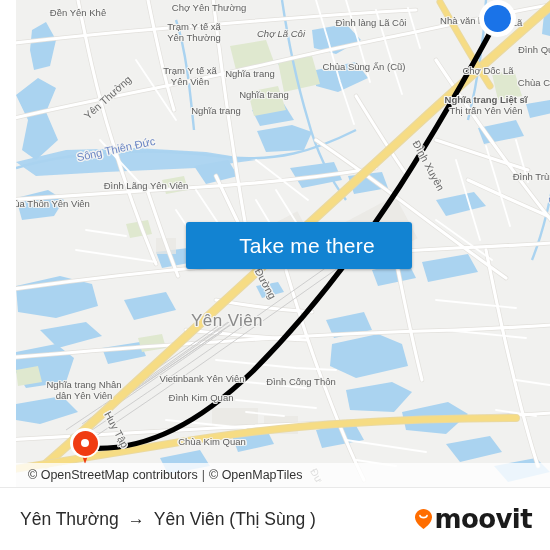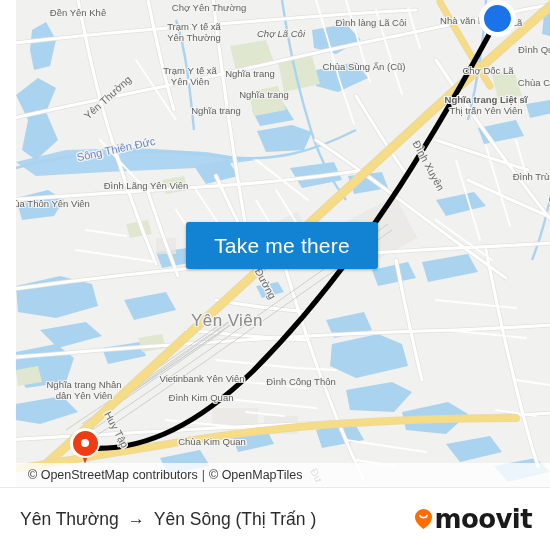--- a/index.html
+++ b/index.html
@@ -31,29 +31,30 @@
     line-height:1.12;
   }
   .lbl.poi{font-size:9.5px;color:#5f5f5f;}
   .lbl.town{font-size:17px;color:#8a8a8a;letter-spacing:.4px;}
   .lbl.water{color:#6a85c4;font-size:11px;font-style:normal;}
   .lbl.road{color:#6b6b6b;font-size:10.5px;}
   .ctr{transform:translateX(-50%);text-align:center;}
 
   
   #cta{
-    position:absolute;left:170px;top:222px;width:192px;height:47px;
+    position:absolute;left:170px;top:222px;width:210px;height:47px;
     background:#1283d2;
     border-radius:3px;
     box-shadow:0 1px 3px rgba(0,0,0,.30);
     color:#fff;
     font-size:21px;
     display:flex;align-items:center;justify-content:center;
     letter-spacing:.2px;
     cursor:pointer;
+    padding-left:16px;
   }
 
   
   #dest{
     position:absolute;left:463px;top:0px;width:37px;height:37px;
     border-radius:50%;
     background:#ffffff;
     display:flex;align-items:center;justify-content:center;
     box-shadow:0 0 0 0 rgba(0,0,0,0);
   }
@@ -362,21 +363,21 @@
       <span>© OpenStreetMap contributors</span>
       <span class="sep">|</span>
       <span>© OpenMapTiles</span>
     </div>
   </div>
 
   <div id="footer">
     <div id="route">
       <span>Yên Thường</span>
       <span class="arrow">→</span>
-      <span>Yên Sông (Thị Trấn )</span>
+      <span>Yên Viên (Thị Sùng )</span>
     </div>
     <div id="brand">
       <span class="pinlogo">
         <svg viewBox="0 0 17 20" width="17" height="20">
           <path d="M8.5 0 C3.8 0 0 3.7 0 8.3 C0 14.4 8.5 20 8.5 20 C8.5 20 17 14.4 17 8.3 C17 3.7 13.2 0 8.5 0 Z" fill="#ff6d00"></path>
           <path d="M5 6.6 C5.6 9.2 11.4 9.2 12 6.6" stroke="#ffffff" stroke-width="1.7" fill="none" stroke-linecap="round"></path>
         </svg>
       </span>
       <span class="wordmark">moovit</span>
     </div>

